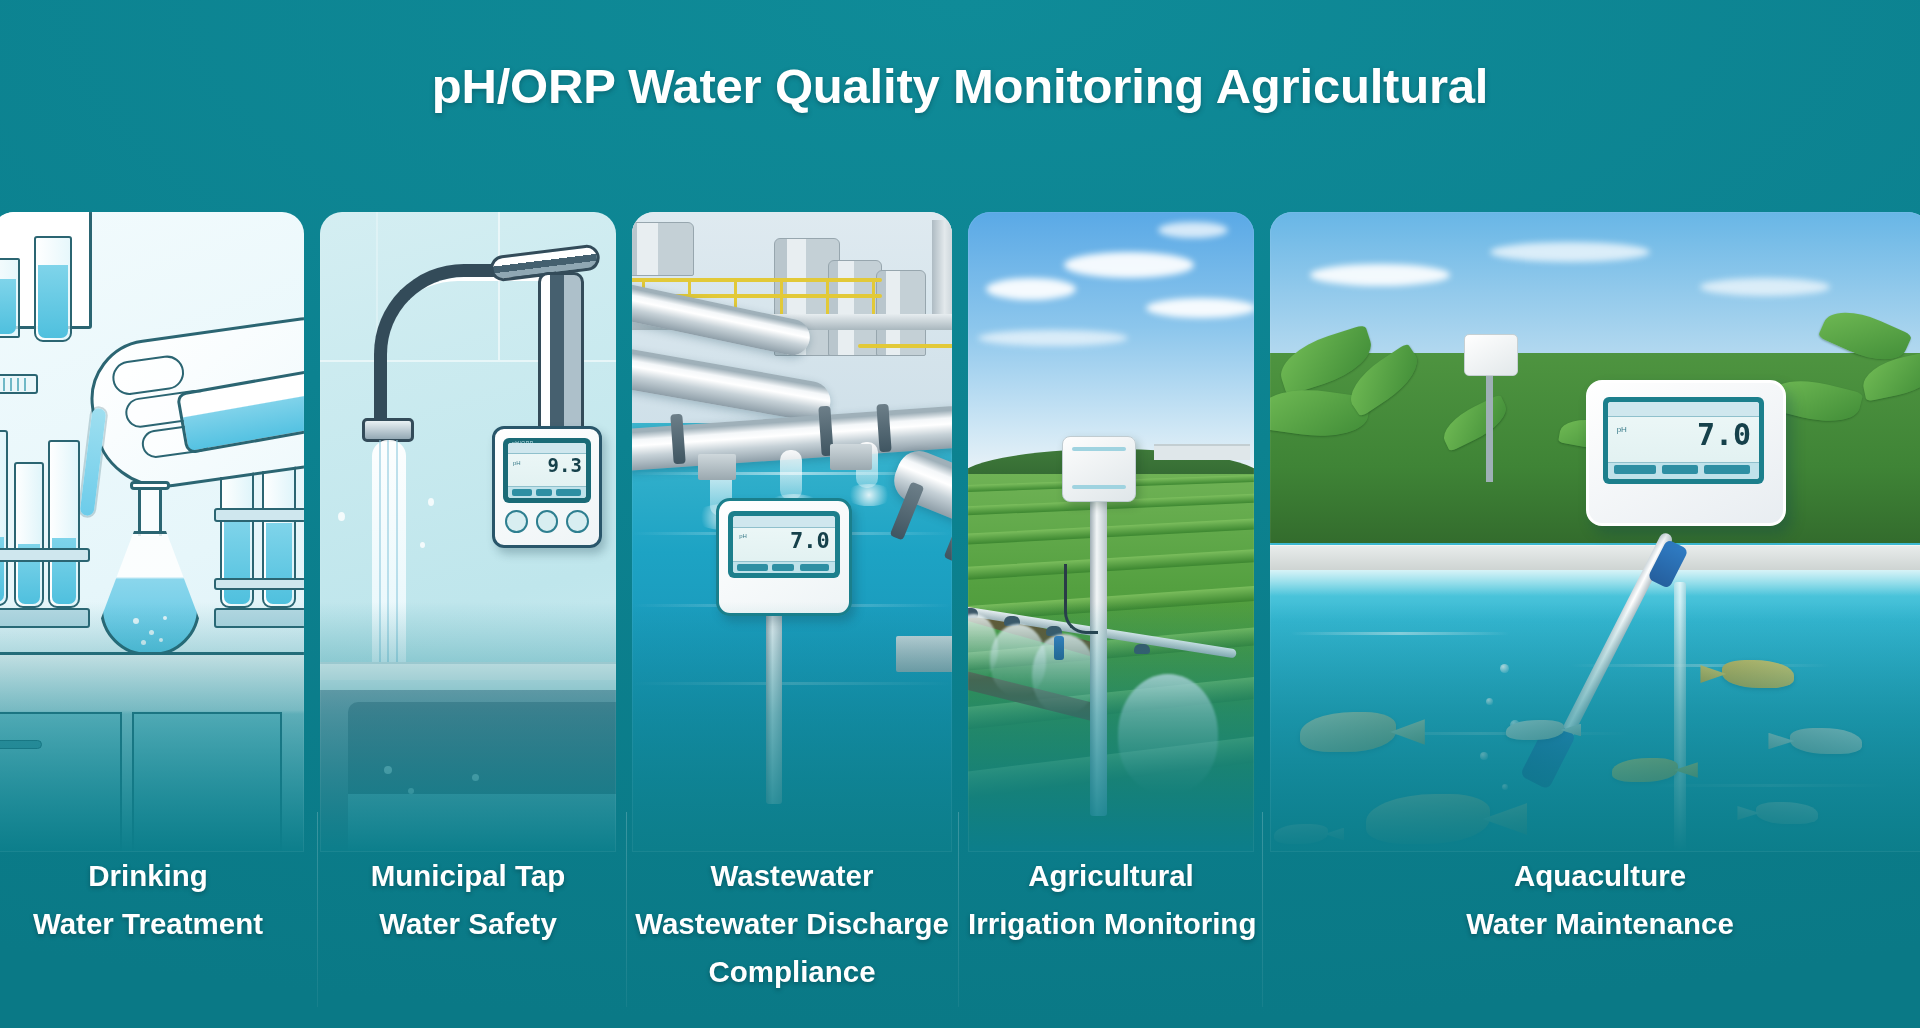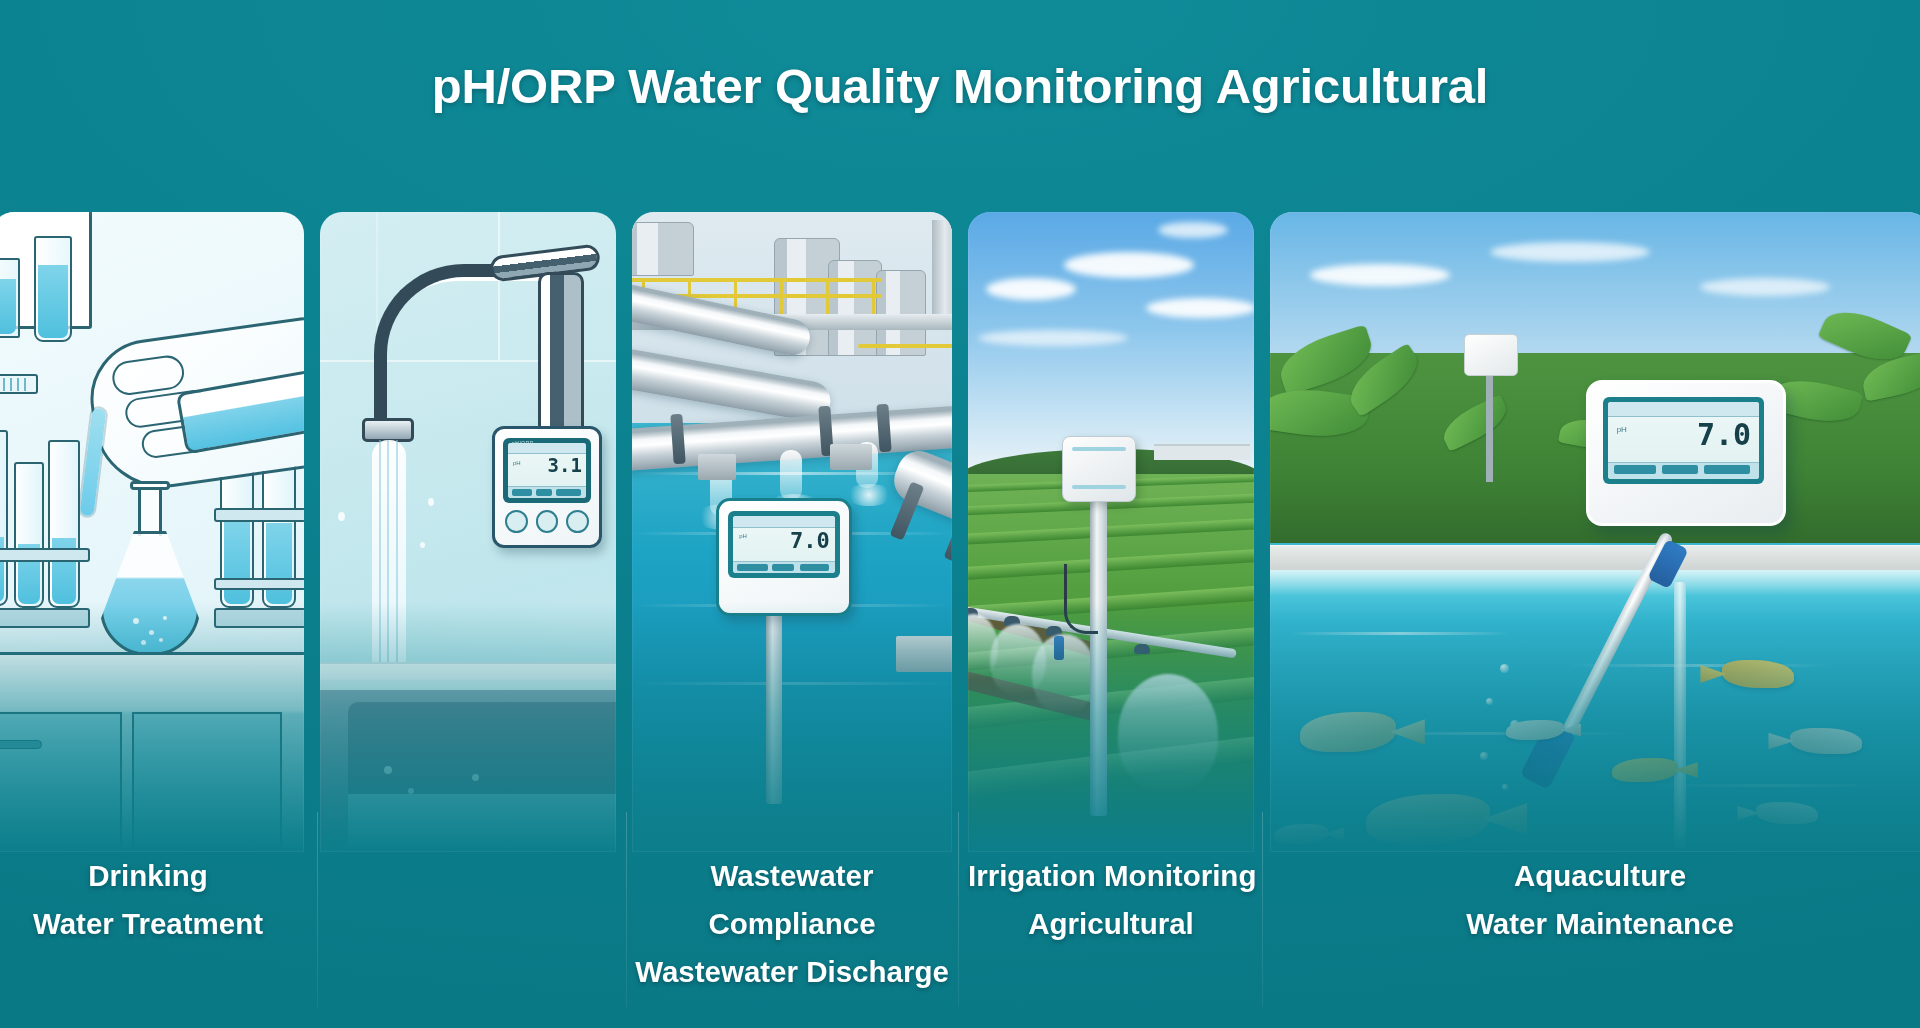--- a/index.html
+++ b/index.html
@@ -566,21 +566,21 @@
           <div class="drop" style="left:60px;top:86px;width:6px;height:6px;"></div>
           <div class="drop" style="left:124px;top:72px;width:7px;height:7px;"></div>
         </div>
 
         <div class="meter" style="left:172px;top:214px;width:110px;height:122px;">
           <div class="bezel">
             <div class="brand">pH/ORP</div>
             <div class="lcd">
               <div class="topbar"></div>
               <div class="lbl">pH</div>
-              <div class="bigval" style="font-size:19px;">3.1</div>
+              <div class="bigval" style="font-size:19px;">9.3</div>
               <div class="botbar">
                   <span style="left:5%;width:26%"></span>
                   <span style="left:36%;width:20%"></span>
                   <span style="left:62%;width:32%"></span>
                 </div>
             </div>
           </div>
           <div class="btnrow">
             <div class="btn" style="left:10%"></div>
             <div class="btn" style="left:39%"></div>
@@ -782,28 +782,32 @@
   <div class="captions">
     <div class="divider" style="left:317px;"></div>
     <div class="divider" style="left:626px;"></div>
     <div class="divider" style="left:958px;"></div>
     <div class="divider" style="left:1262px;"></div>
 
     <div class="cap c1">
       <span class="ln">Drinking</span>
       <span class="ln">Water Treatment</span>
     </div>
+    <div class="cap c2">
+      <span class="ln">Municipal Tap</span>
+      <span class="ln">Water Safety</span>
+    </div>
     <div class="cap c3">
       <span class="ln">Wastewater</span>
+      <span class="ln">Wastewater Discharge</span>
       <span class="ln">Compliance</span>
-      <span class="ln">Wastewater Discharge</span>
     </div>
     <div class="cap c4">
+      <span class="ln">Agricultural</span>
       <span class="ln">Irrigation Monitoring</span>
-      <span class="ln">Agricultural</span>
     </div>
     <div class="cap c5">
       <span class="ln">Aquaculture</span>
       <span class="ln">Water Maintenance</span>
     </div>
   </div>
 
 </div>
 
 </body></html>

